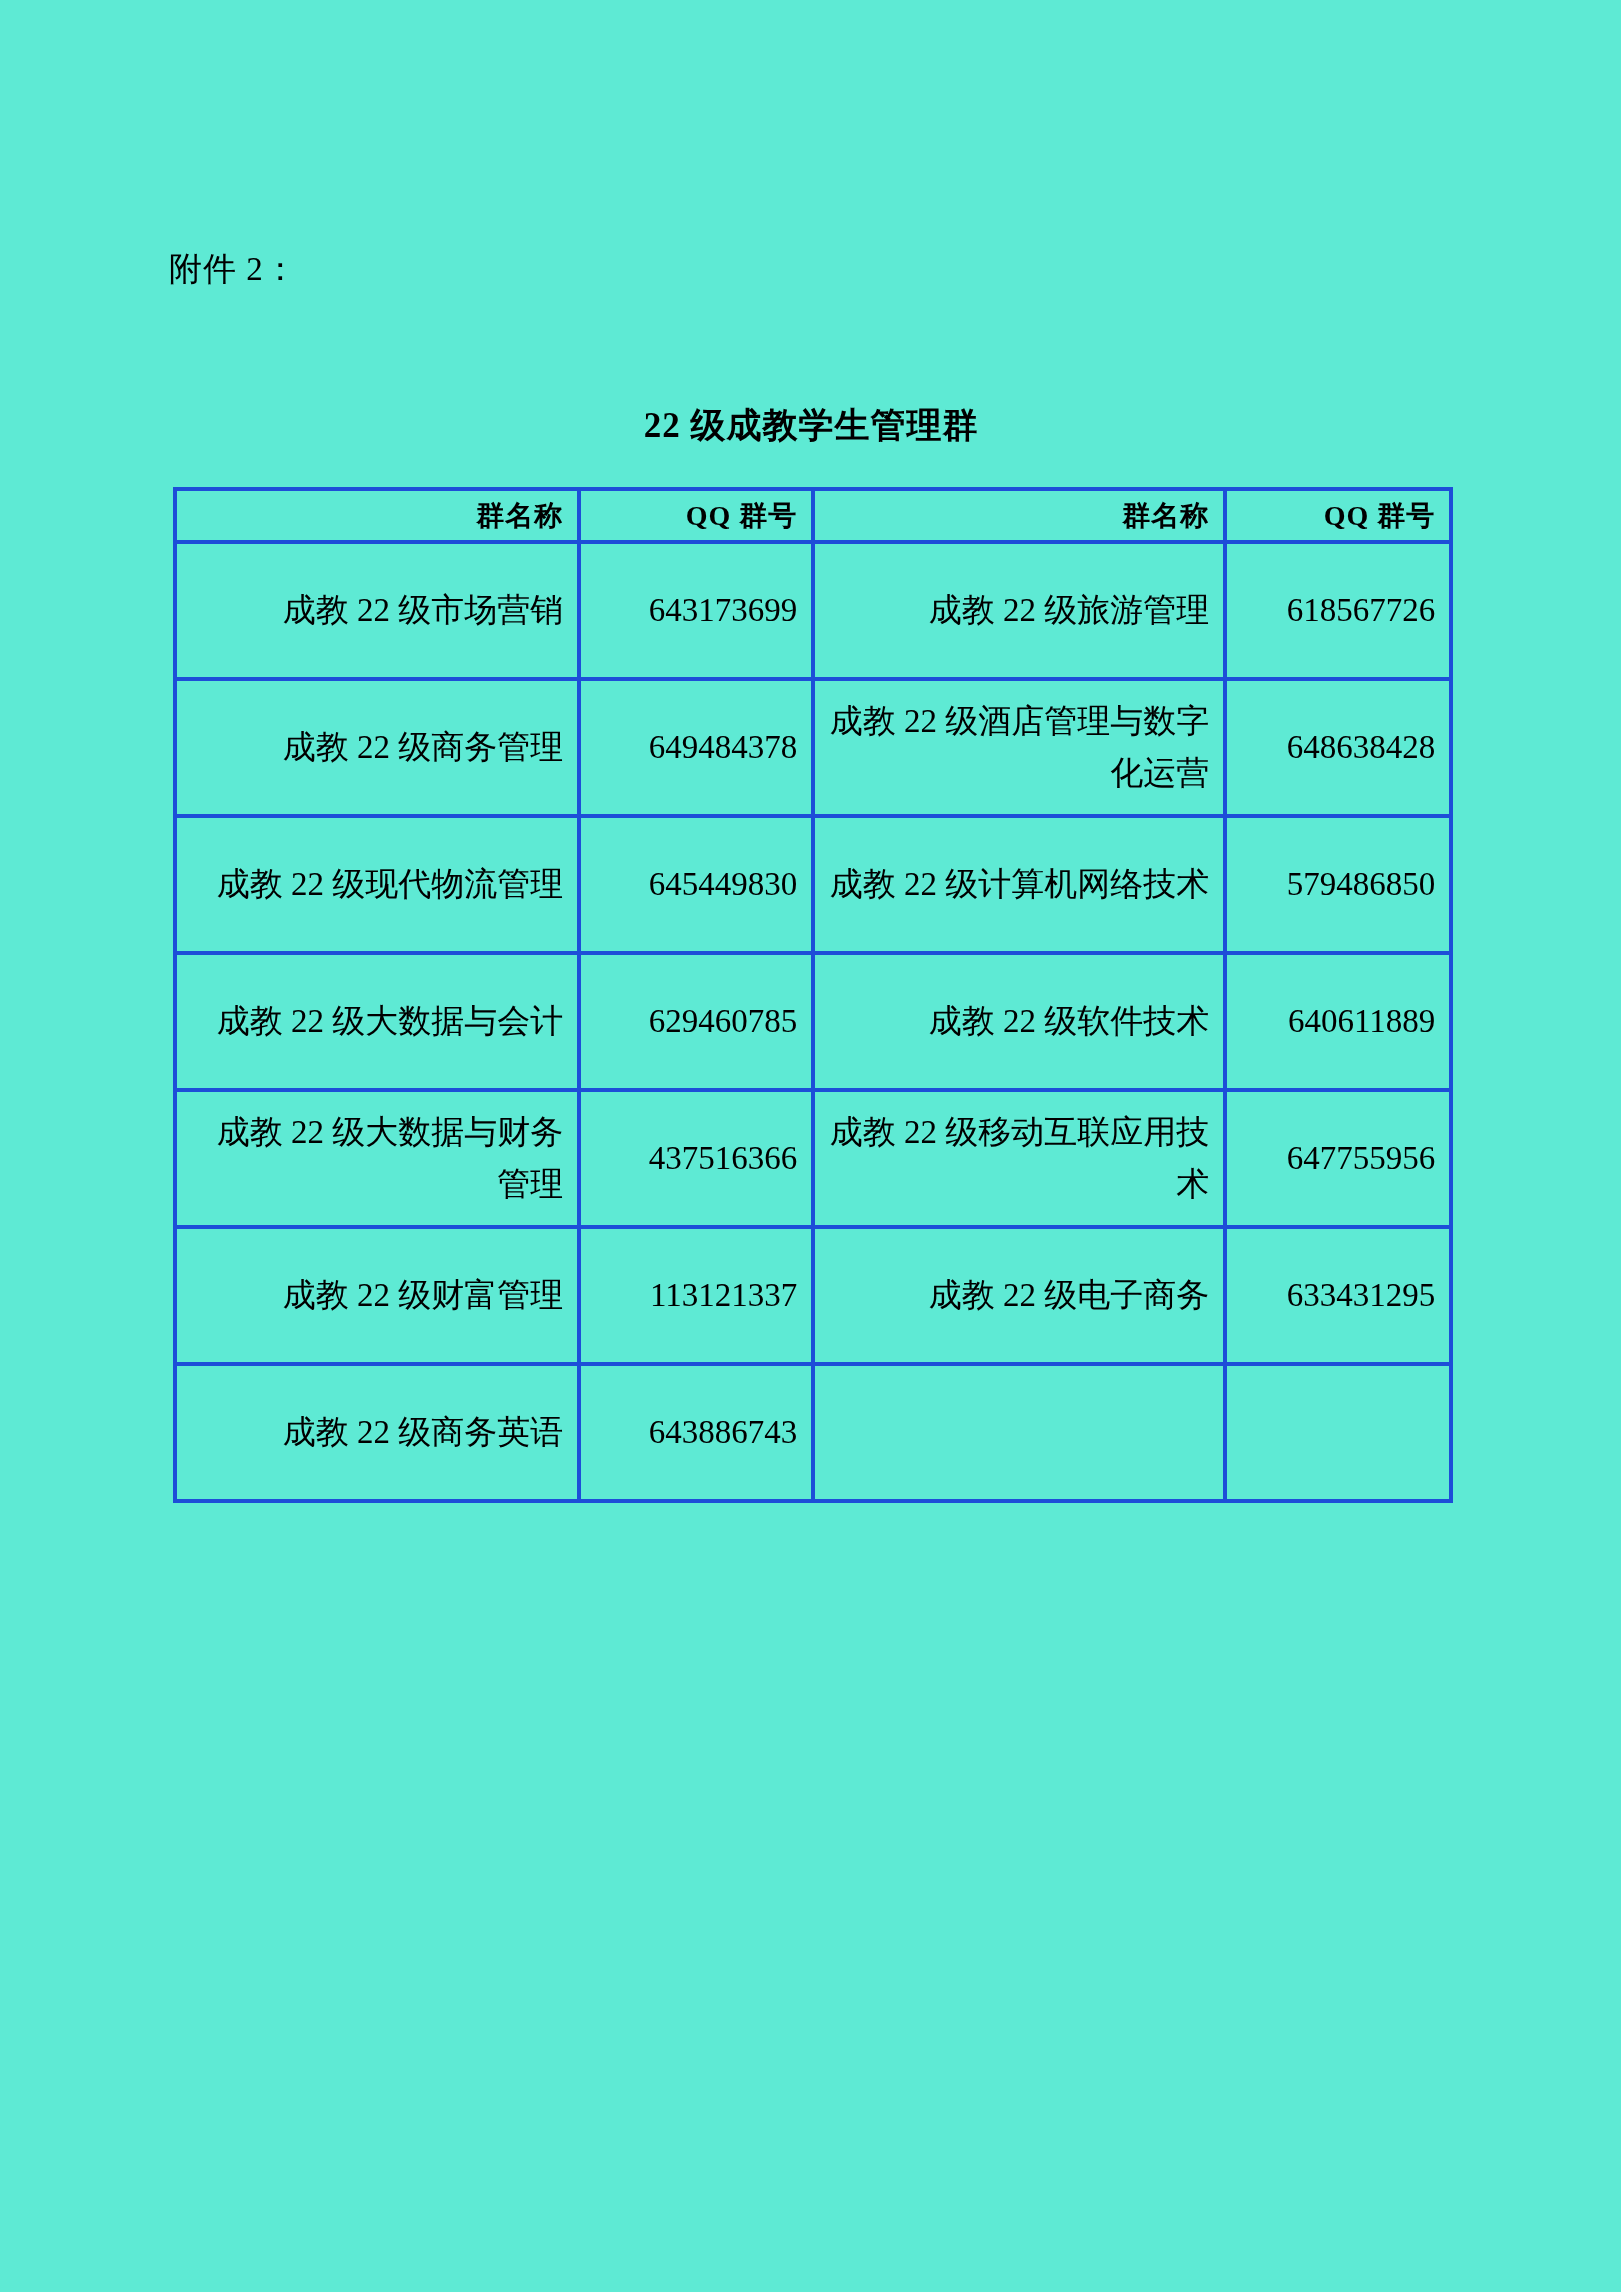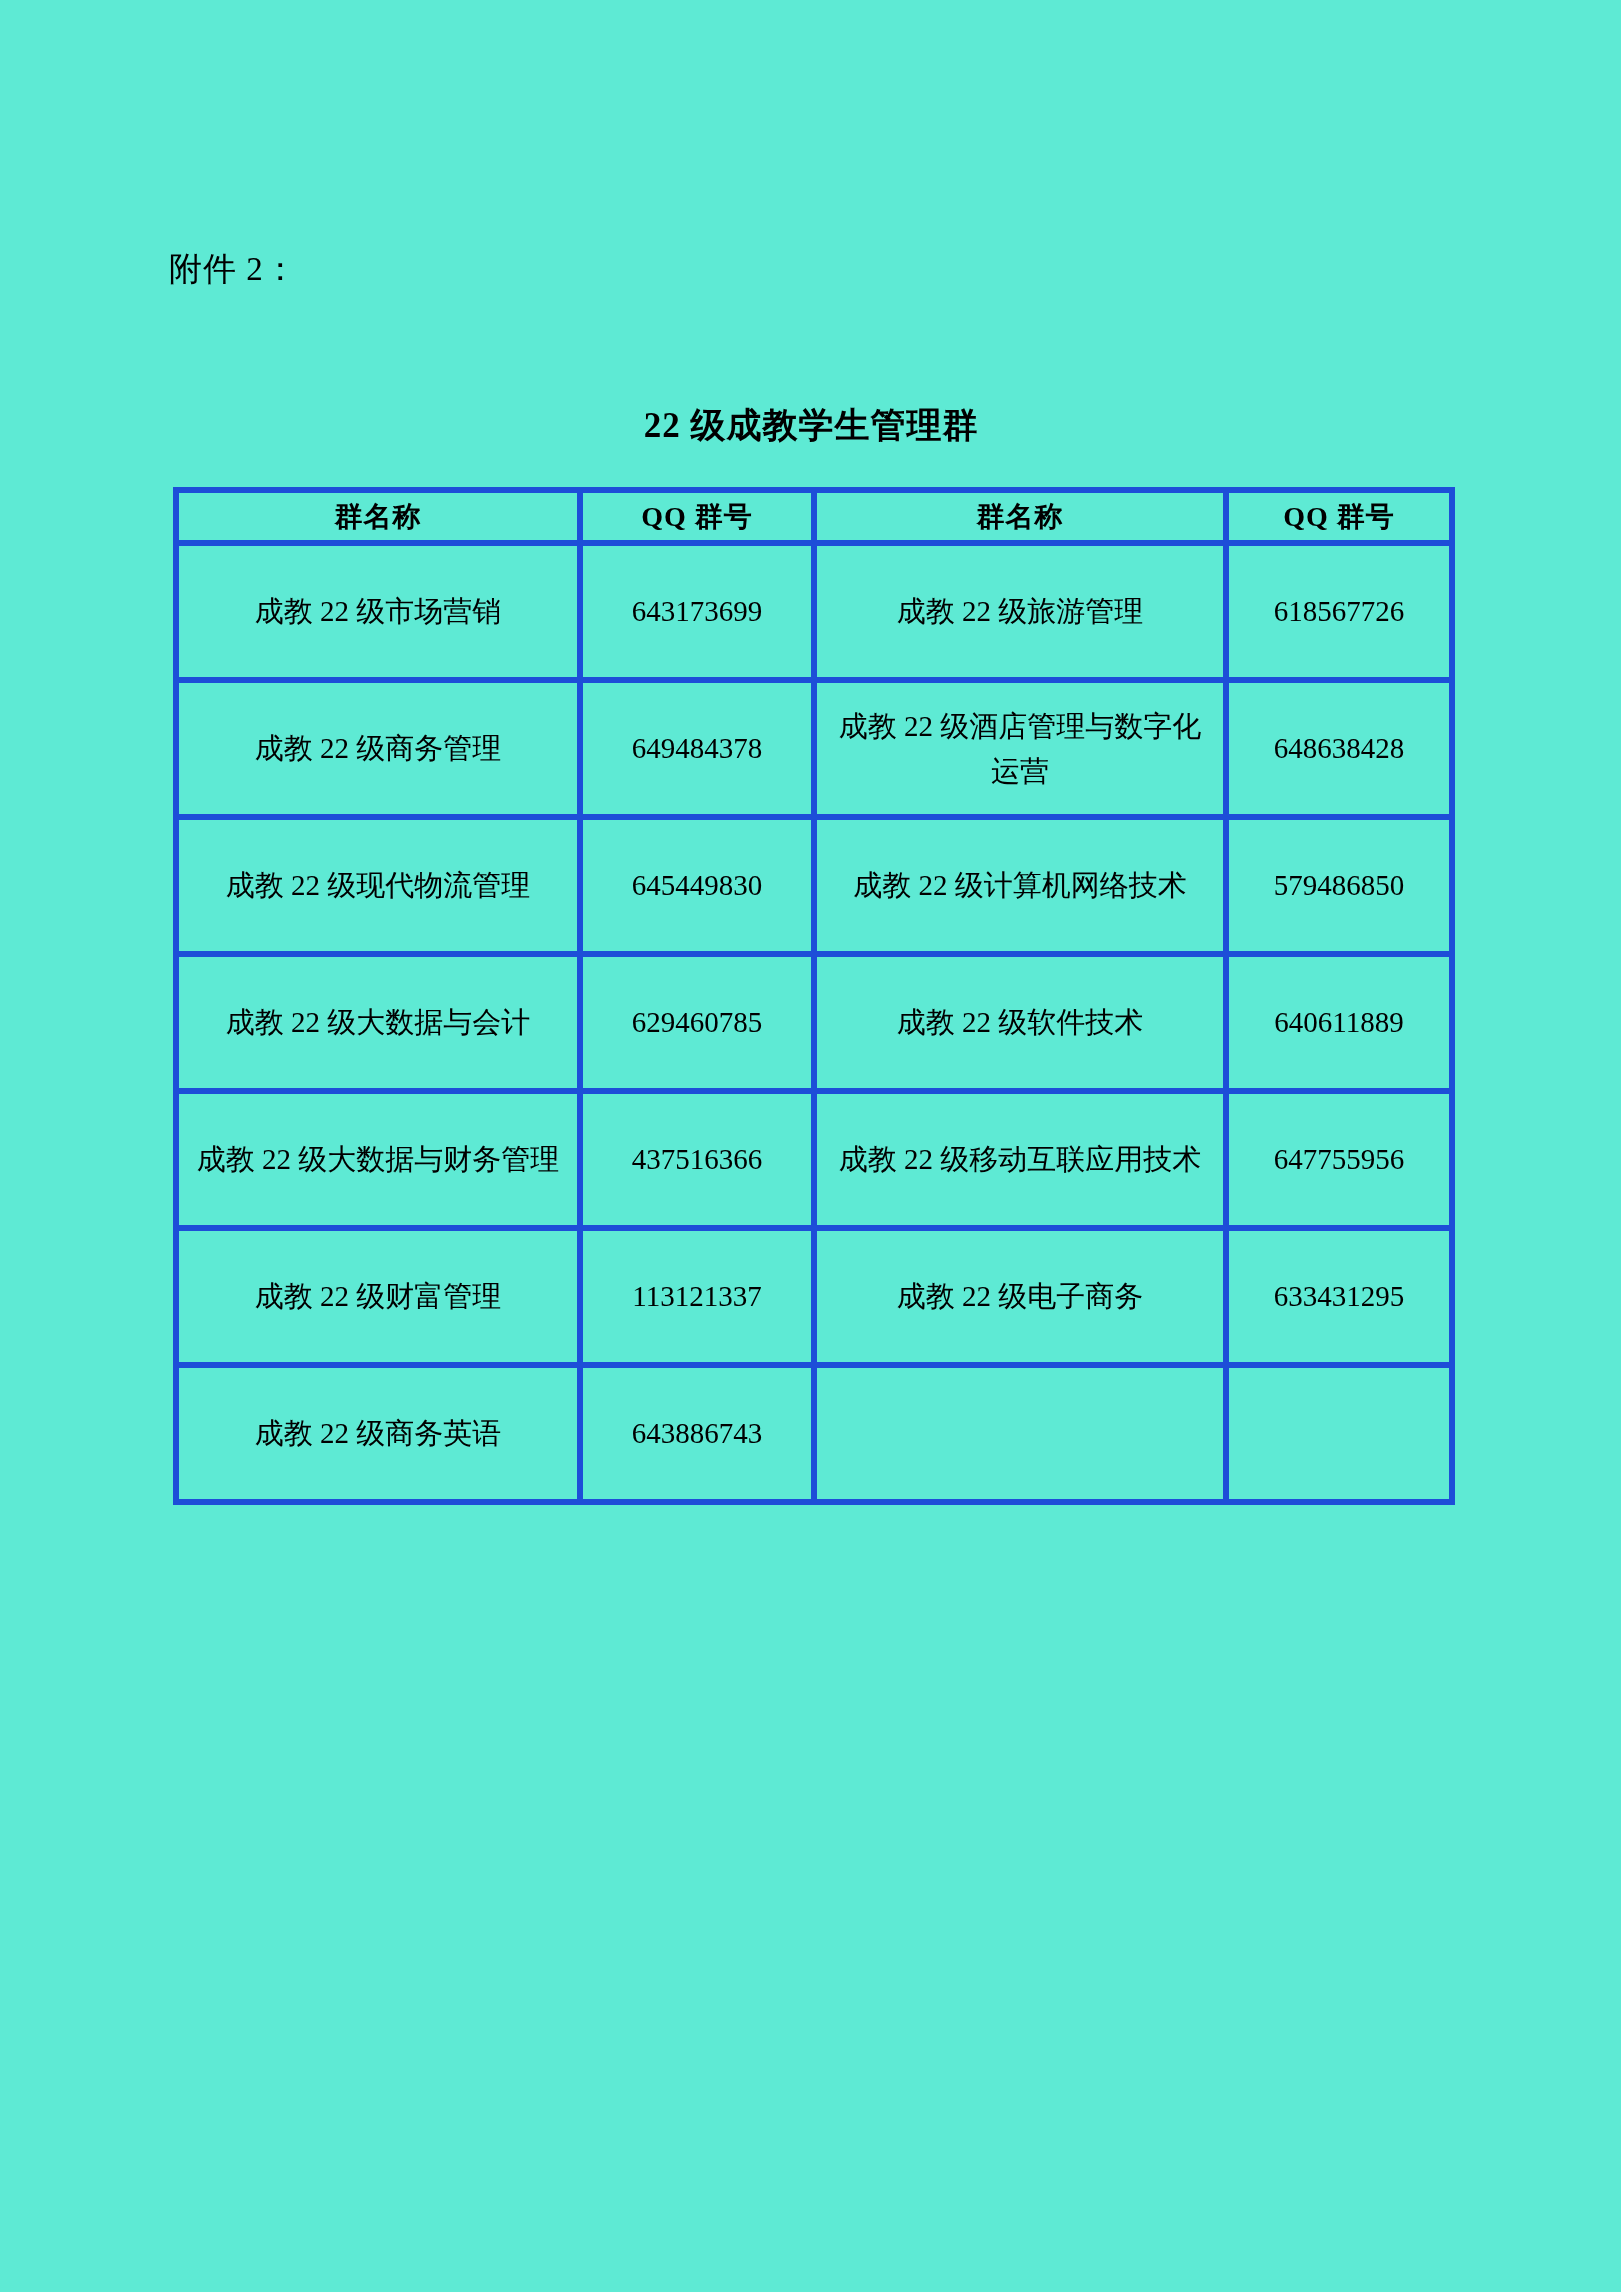--- a/index.html
+++ b/index.html
@@ -38,34 +38,34 @@
     width: 1276px;
     border-collapse: collapse;
     table-layout: fixed;
     border: 2.9px solid #000000;
   }
   .qq-table col.c-name  { width: 404px; }
   .qq-table col.c-num   { width: 234px; }
   .qq-table col.c-name2 { width: 412px; }
   .qq-table col.c-num2  { width: 226px; }
   .qq-table th, .qq-table td {
-    border: 6px solid #1d4ed8;
-    text-align: center;
+    border: 4px solid #1d4ed8;
+    text-align: right;
     vertical-align: middle;
     padding: 3.9px 13.7px;
   }
   .qq-table th {
     height: 53px;
     font-size: 28px;
     font-weight: bold;
     letter-spacing: 1px;
   }
   .qq-table td {
     height: 137px;
-    font-size: 29px;
+    font-size: 33px;
     line-height: 1.55;
   }
 </style>
 </head>
 <body>
 
 <div class="page">
 
   <div class="attachment-label">附件 2：</div>
 

